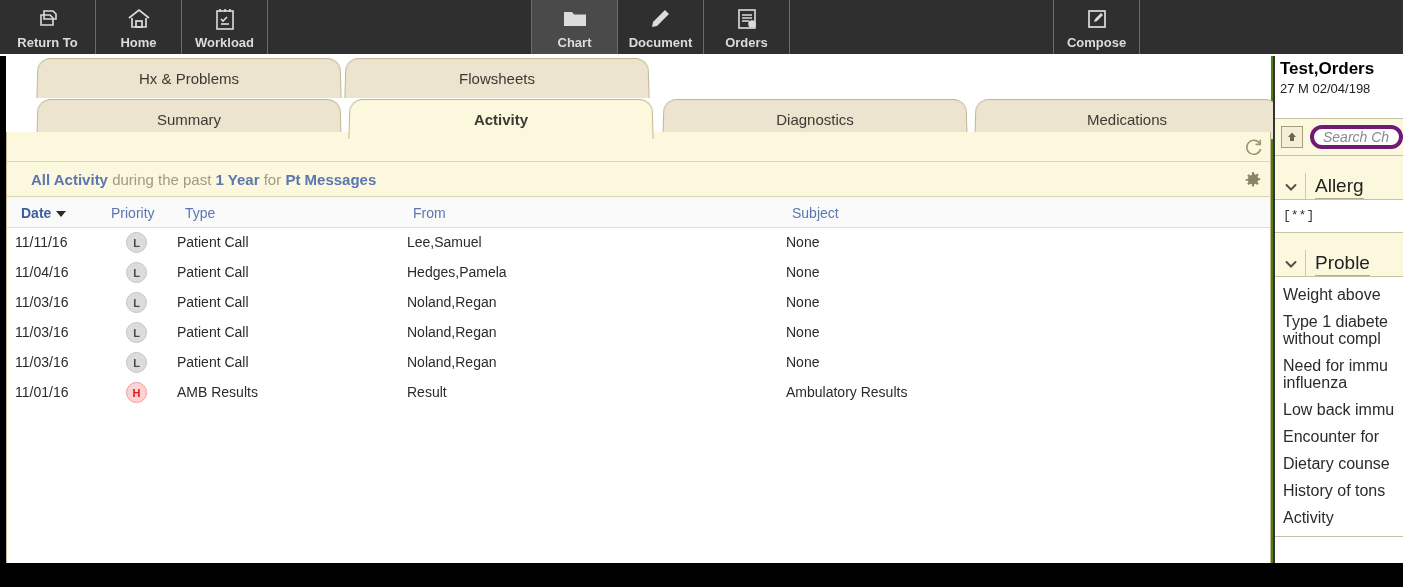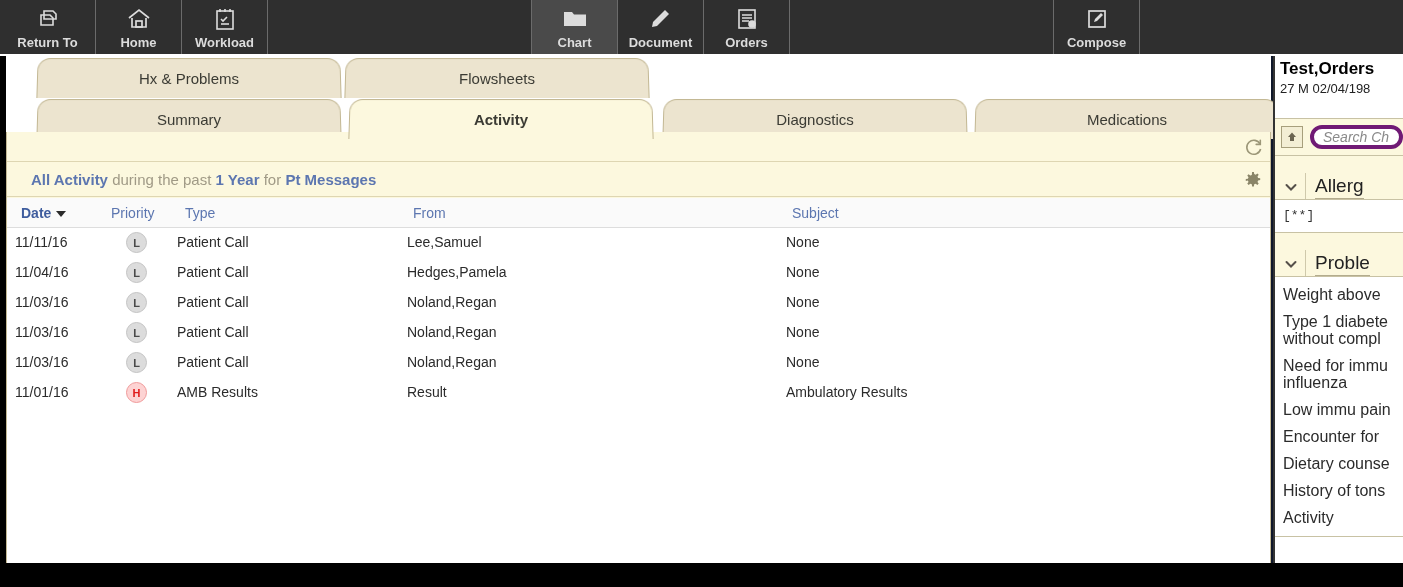--- a/index.html
+++ b/index.html
@@ -2,21 +2,21 @@
 <html><head>
 <meta charset="utf-8">
 <style>
   * { box-sizing: border-box; margin: 0; padding: 0; }
   html, body {
     width: 1403px; height: 587px;
     background: #000;
     font-family: "Liberation Sans", sans-serif;
     overflow: hidden;
   }
-  #app { position: relative; width: 1403px; height: 587px; background: #0f172a; }
+  #app { position: relative; width: 1403px; height: 587px; background: #4d7c0f; }
 
   
   .toolbar {
     position: absolute; left: 0; top: 0; width: 1403px; height: 56px;
     background: #2f2f2f;
     border-bottom: 2px solid #ffffff;
     display: flex; align-items: stretch;
   }
   .tb-btn {
     position: relative;
@@ -452,21 +452,21 @@
         </div>
         <div class="prob-item">
           <span>Type 1 diabete</span>
           <span class="l2">without compl</span>
         </div>
         <div class="prob-item">
           <span>Need for immu</span>
           <span class="l2">influenza</span>
         </div>
         <div class="prob-item">
-          <span>Low immu pain</span>
+          <span>Low back immu</span>
         </div>
         <div class="prob-item">
           <span>Encounter for</span>
         </div>
         <div class="prob-item">
           <span>Dietary counse</span>
         </div>
         <div class="prob-item">
           <span>History of tons</span>
         </div>

